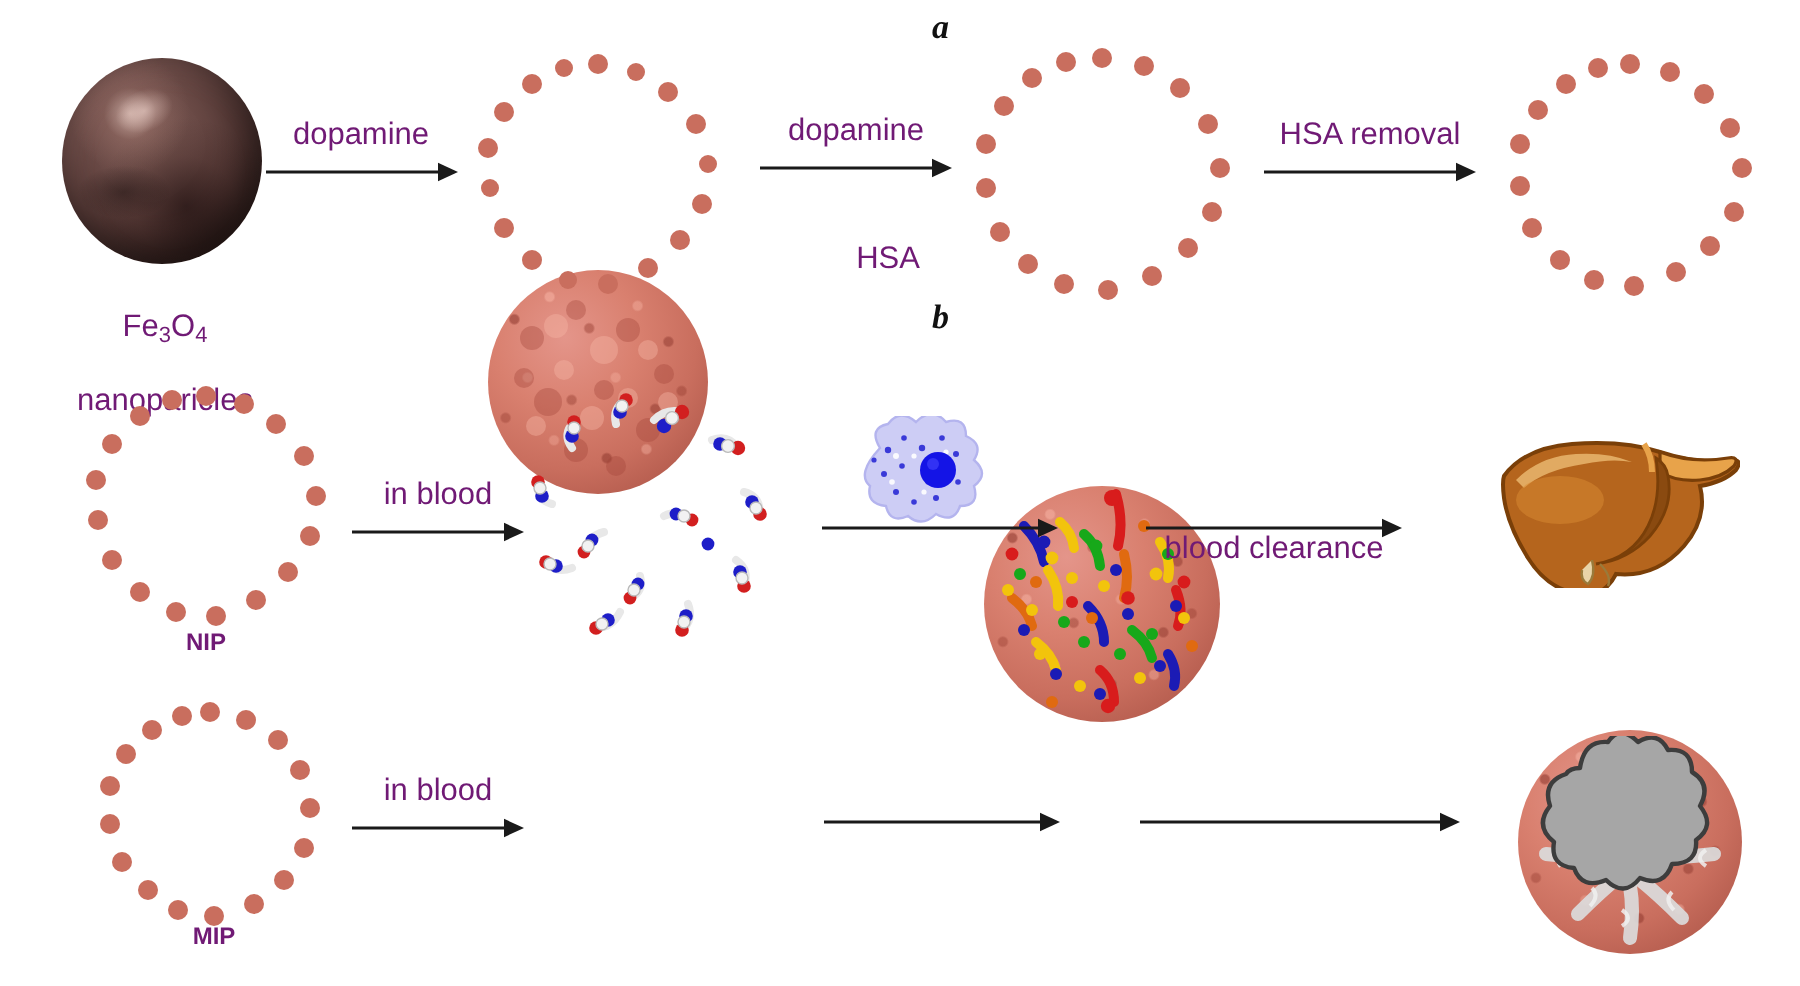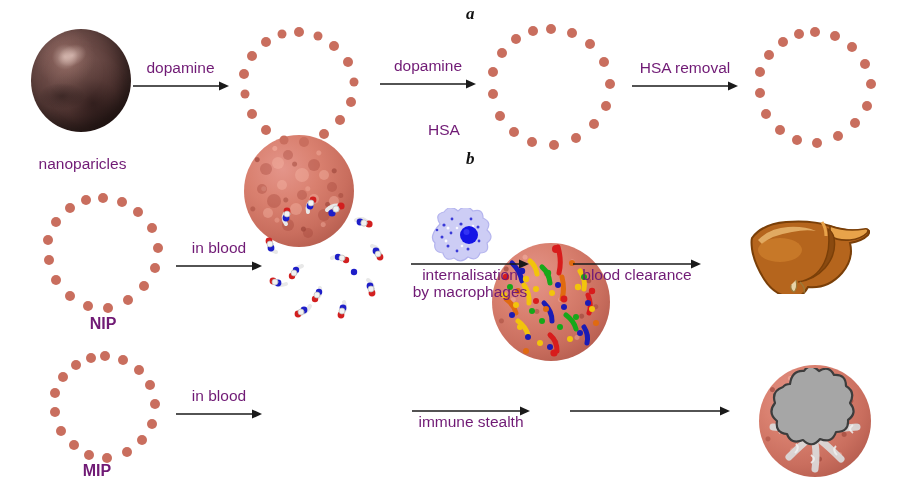--- a/index.html
+++ b/index.html
@@ -17,21 +17,21 @@
     font-style:italic;font-weight:700;font-size:17px;color:#111;
     line-height:1;
   }
 
   
   .lbl{
     font-family:"Liberation Sans",sans-serif;
     font-size:15.5px;color:#701a75;line-height:1.12;
     text-align:center;white-space:pre-line;
   }
-  .lbl.bold{font-weight:700;font-size:16px;}
+  .lbl.bold{font-weight:700;font-size:12px;}
   .sub-num{font-size:11px;vertical-align:-0.25em;}
 
   
   .arrow{height:14px;}
   .arrow svg{display:block;overflow:visible;}
 
   
   .sphere{border-radius:50%;position:relative;overflow:hidden;}
 
   
@@ -83,20 +83,21 @@
 </head>
 <body>
 
 <div class="fig">
 
   <div class="abs panel-letter" style="left:466px;top:5px;">a</div>
 
   <div class="abs sphere fe3o4" style="left:31px;top:29px;width:100px;height:103px;"></div>
 
   <div class="abs lbl" style="left:0px;top:138px;width:165px;">
+    <div>Fe<span class="sub-num">3</span>O<span class="sub-num">4</span></div>
     <div>nanoparicles</div>
   </div>
 
   <div class="abs lbl" style="left:133px;top:59px;width:95px;">dopamine</div>
   <div class="abs arrow" style="left:133px;top:80px;width:96px;">
     <svg width="96" height="14" viewBox="0 0 96 14">
       <line x1="0" y1="6" x2="86" y2="6" stroke="#1a1a1a" stroke-width="1.4"></line>
       <path d="M86 1.4 L96 6 L86 10.6 Z" fill="#1a1a1a"></path>
     </svg>
   </div>
@@ -434,22 +435,20 @@
       <circle cx="38.5" cy="24" r="3" fill="#4a4aff" opacity=".55"></circle>
     </svg>
   </div>
 
   <div class="abs arrow" style="left:411px;top:258px;width:118px;">
     <svg width="118" height="14" viewBox="0 0 118 14">
       <line x1="0" y1="6" x2="108" y2="6" stroke="#1a1a1a" stroke-width="1.4"></line>
       <path d="M108 1.4 L118 6 L108 10.6 Z" fill="#1a1a1a"></path>
     </svg>
   </div>
-  <div class="abs lbl" style="left:405px;top:266px;width:130px;">internalisation
-by macrophages</div>
 
   <div class="abs arrow" style="left:573px;top:258px;width:128px;">
     <svg width="128" height="14" viewBox="0 0 128 14">
       <line x1="0" y1="6" x2="118" y2="6" stroke="#1a1a1a" stroke-width="1.4"></line>
       <path d="M118 1.4 L128 6 L118 10.6 Z" fill="#1a1a1a"></path>
     </svg>
   </div>
   <div class="abs lbl" style="left:573px;top:266px;width:128px;">blood clearance</div>
 
   <div class="abs liver-wrap" style="left:744px;top:212px;">
@@ -480,37 +479,36 @@
       <circle cx="40" cy="105" r="5"></circle>
         <circle cx="25" cy="95" r="5"></circle>
         <circle cx="12" cy="81" r="5"></circle>
       <circle cx="6" cy="62" r="5"></circle>
         <circle cx="6" cy="43" r="5"></circle>
         <circle cx="14" cy="27" r="5"></circle>
       <circle cx="27" cy="15" r="5"></circle>
         <circle cx="42" cy="8" r="5"></circle>
     </g>
   </svg>
-  <div class="abs lbl bold" style="left:47px;top:462px;width:100px;">MIP</div>
+  <div class="abs lbl bold" style="left:57px;top:462px;width:100px;">MIP</div>
 
   <div class="abs lbl" style="left:176px;top:387px;width:86px;">in blood</div>
   <div class="abs arrow" style="left:176px;top:408px;width:86px;">
     <svg width="86" height="14" viewBox="0 0 86 14">
       <line x1="0" y1="6" x2="76" y2="6" stroke="#1a1a1a" stroke-width="1.4"></line>
       <path d="M76 1.4 L86 6 L76 10.6 Z" fill="#1a1a1a"></path>
     </svg>
   </div>
 
   <div class="abs arrow" style="left:412px;top:405px;width:118px;">
     <svg width="118" height="14" viewBox="0 0 118 14">
       <line x1="0" y1="6" x2="108" y2="6" stroke="#1a1a1a" stroke-width="1.4"></line>
       <path d="M108 1.4 L118 6 L108 10.6 Z" fill="#1a1a1a"></path>
     </svg>
   </div>
-  <div class="abs lbl" style="left:408px;top:413px;width:126px;">immune stealth</div>
 
   <div class="abs arrow" style="left:570px;top:405px;width:160px;">
     <svg width="160" height="14" viewBox="0 0 160 14">
       <line x1="0" y1="6" x2="150" y2="6" stroke="#1a1a1a" stroke-width="1.4"></line>
       <path d="M150 1.4 L160 6 L150 10.6 Z" fill="#1a1a1a"></path>
     </svg>
   </div>
 
   <div class="abs tumor-wrap" style="left:760px;top:368px;">
     <svg width="96" height="92" viewBox="0 0 96 92">

